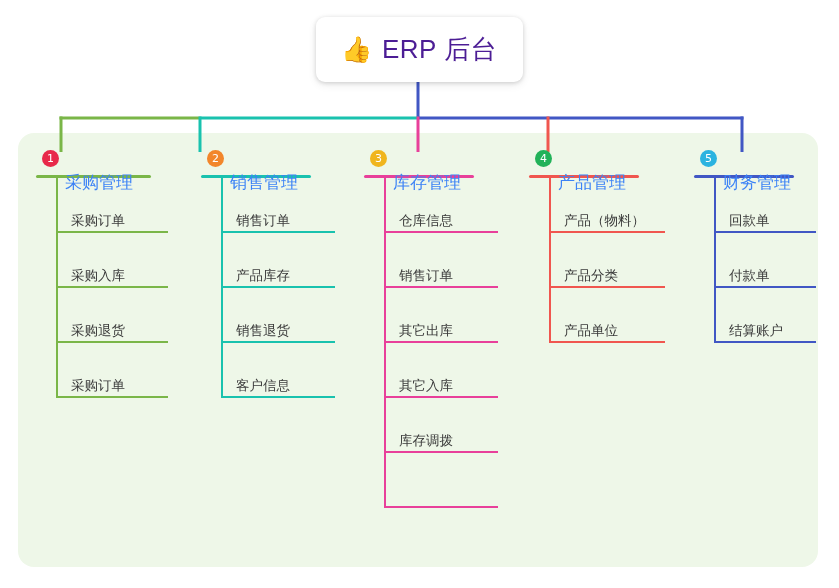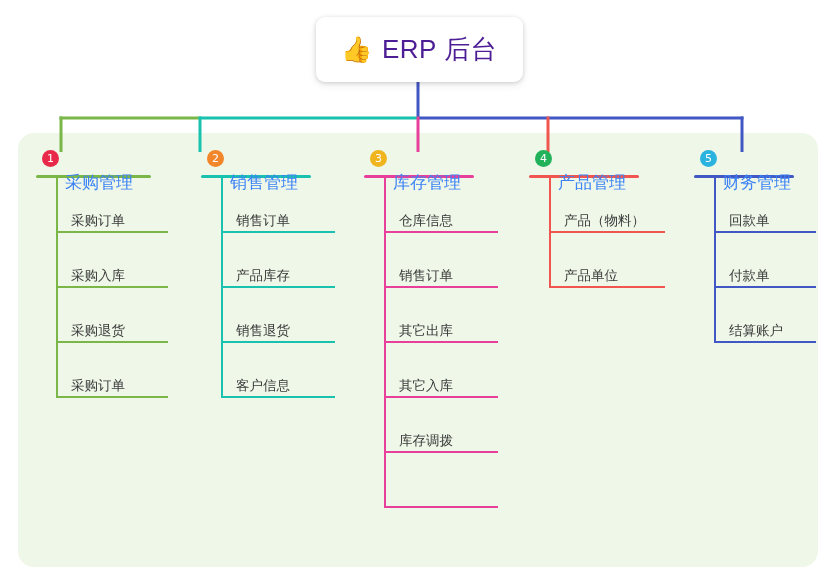--- a/index.html
+++ b/index.html
@@ -191,20 +191,24 @@
           <span class="col-title">产品管理</span>
         </div>
         <div class="head-rule" style="background: rgb(240, 86, 79); width: 110px;"></div>
         <div class="items">
           <div class="spine" style="background: rgb(240, 86, 79);"></div>
           <div class="item">
             <span class="item-label">产品（物料）</span>
             <div class="item-rule" style="background: rgb(240, 86, 79); width: 114px;"></div>
           </div>
           <div class="item">
+            <span class="item-label">产品分类</span>
+            <div class="item-rule" style="background: rgb(240, 86, 79); width: 114px;"></div>
+          </div>
+          <div class="item">
             <span class="item-label">产品单位</span>
             <div class="item-rule" style="background: rgb(240, 86, 79); width: 114px;"></div>
           </div>
         </div>
       </div>
       <div class="column" style="left: 694px; width: 140px;">
         <div class="col-head">
           <span class="badge" style="background: rgb(43, 179, 224);">5</span>
           <span class="col-title">财务管理</span>
         </div>

